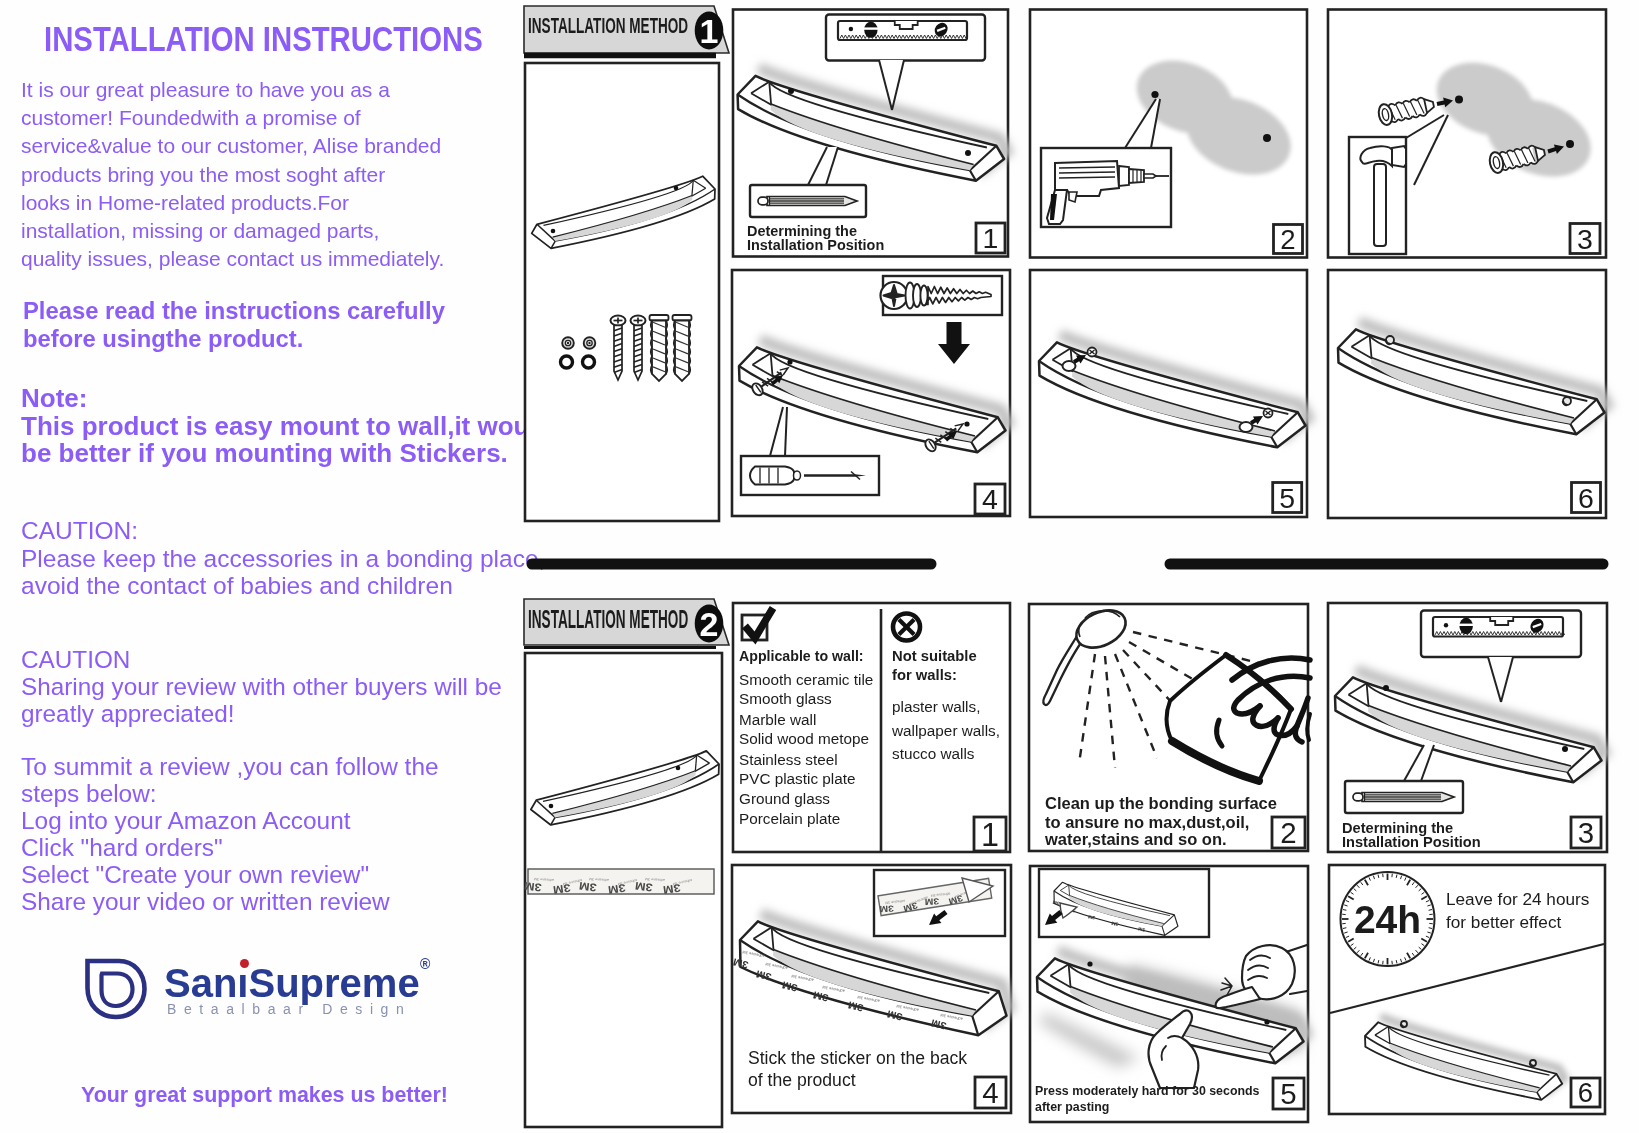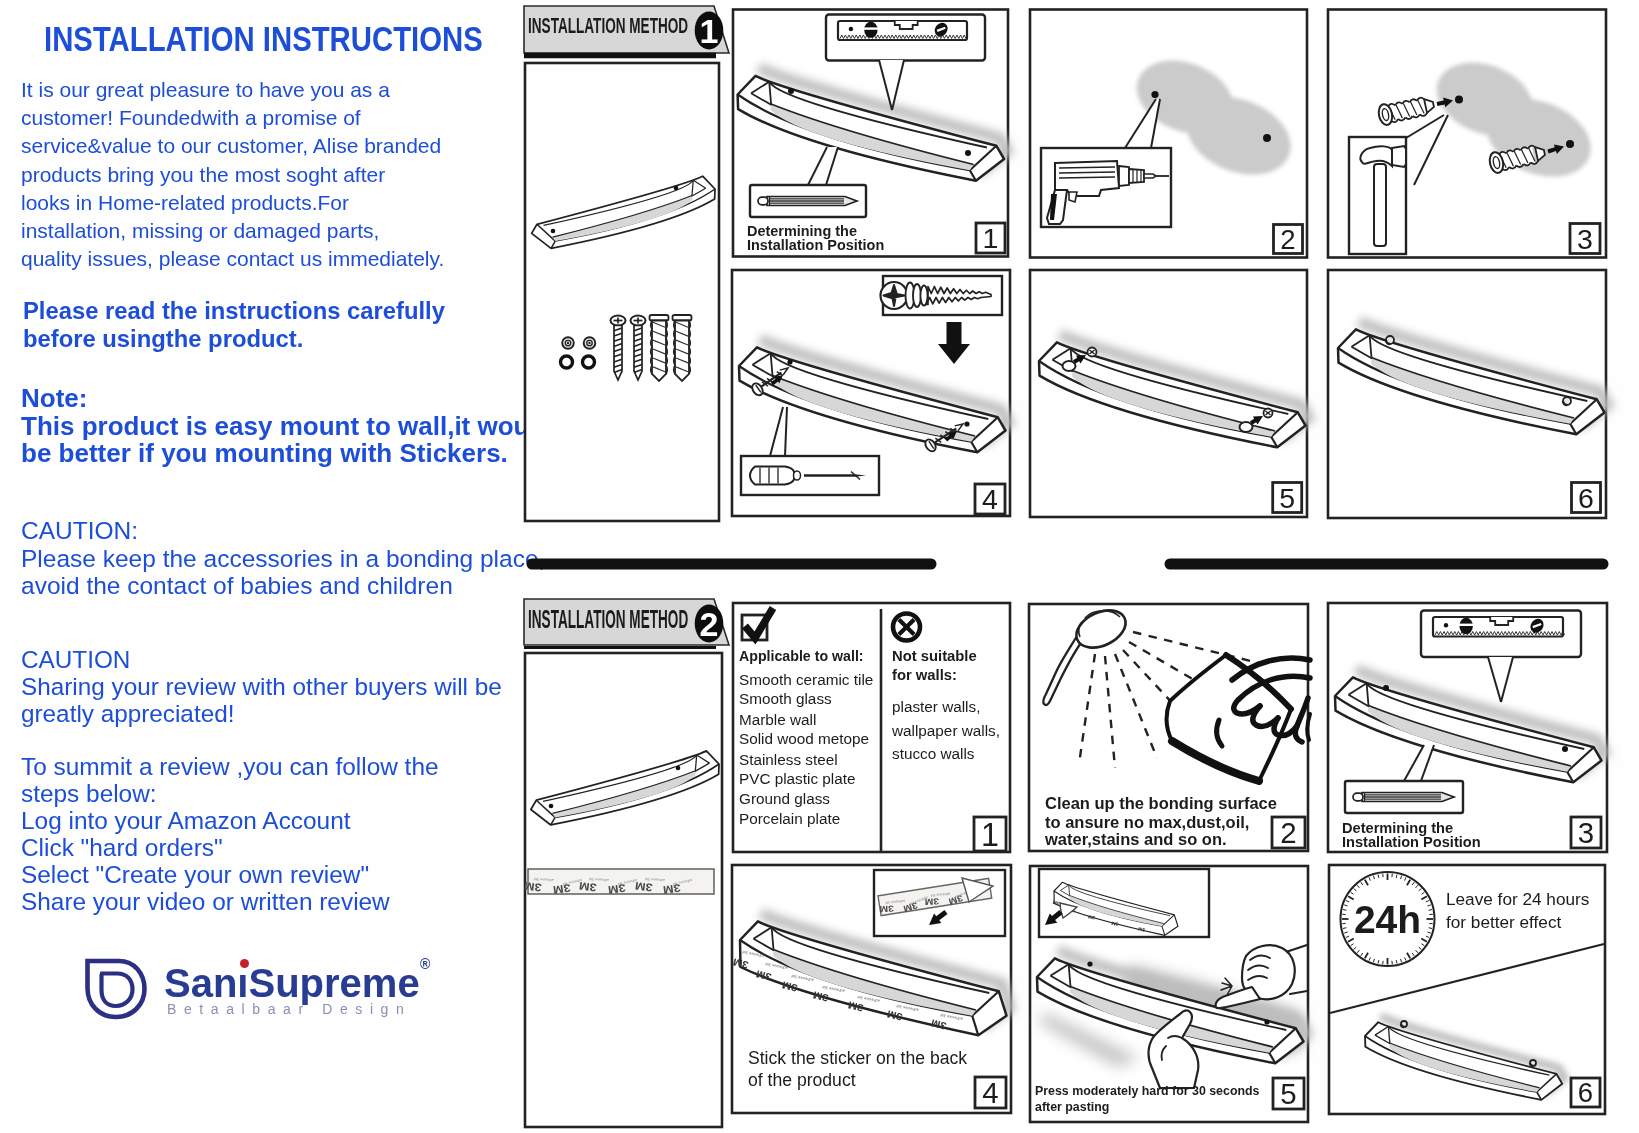--- a/index.html
+++ b/index.html
@@ -1,15 +1,15 @@
 <!DOCTYPE html>
 <html><head><meta charset="utf-8"><style>
 html,body{margin:0;padding:0;background:#fff}
 #page{position:relative;width:1639px;height:1133px;background:#fefefe;overflow:hidden;
- font-family:"Liberation Sans",sans-serif;color:#1d4ed8}
+ font-family:"Liberation Sans",sans-serif;color:#8b5cf6}
 </style></head><body>
 <div id="page">
 <div style="position:absolute;left:44px;top:20px;width:520px;font-size:34.5px;font-weight:700;transform:scaleX(0.85);transform-origin:0 0;white-space:nowrap">INSTALLATION INSTRUCTIONS</div>
 <div style="position:absolute;left:21px;top:76px;font-size:21px;font-weight:400;line-height:28.2px;white-space:pre">It is our great pleasure to have you as a
 customer! Foundedwith a promise of
 service&amp;value to our customer, Alise branded
 products bring you the most soght after
 looks in Home-related products.For
 installation, missing or damaged parts,
 quality issues, please contact us immediately.</div>
@@ -707,12 +707,13 @@
 <line x1="31.6" y1="-12.8" x2="33.5" y2="9.5" stroke="#222" stroke-width="1.8"></line>
 <line x1="13.5" y1="-1.2" x2="34.0" y2="10.5" stroke="#222" stroke-width="1.8"></line>
 </g>
       <circle cx="1404" cy="1024" r="3" fill="#e8e8e8" stroke="#222" stroke-width="1.8"></circle>
 <path d="M1401,1024 a3,3 0 0 0 3,3" fill="none" stroke="#222" stroke-width="2.4"></path>
 <circle cx="1533" cy="1063" r="3" fill="#e8e8e8" stroke="#222" stroke-width="1.8"></circle>
 <path d="M1530,1063 a3,3 0 0 0 3,3" fill="none" stroke="#222" stroke-width="2.4"></path>
 <rect x="1571" y="1078" width="29" height="29" fill="white" stroke="#222" stroke-width="2.8" rx="0"></rect>
       <text x="1585.5" y="1102.36" style="font-family:Liberation Sans,sans-serif;font-size:27.549999999999997px;font-weight:400;letter-spacing:0" fill="#1c1c1c" text-anchor="middle">6</text>
 </svg>
+<div style="position:absolute;left:81px;top:1083px;width:363px;font-size:21.4px;font-weight:700;white-space:nowrap">Your great support makes us better!</div>
 </div>
 </body></html>

